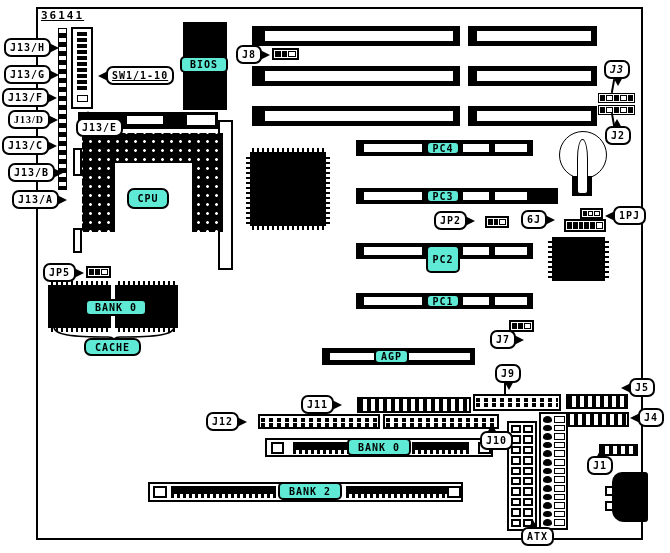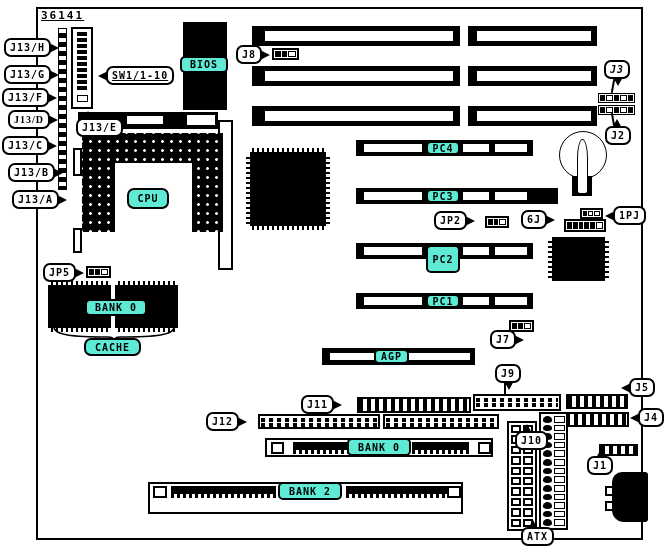--- a/index.html
+++ b/index.html
@@ -292,21 +292,21 @@
   <div class="abs stripes" style="left:357px;top:397px;width:114px;height:16px;"></div>
   <div class="callout t-r" style="left:206px;top:412px;">J12</div>
   <div class="abs hdr2" style="left:258px;top:414px;width:122px;height:15px;">
     <div class="dotrow"></div>
       <div class="dotrow"></div>
   </div>
   <div class="abs hdr2" style="left:383px;top:414px;width:116px;height:15px;">
     <div class="dotrow"></div>
       <div class="dotrow"></div>
   </div>
-  <div class="callout t-u" style="left:515px;top:431px;">J10</div>
+  <div class="callout t-u" style="left:480px;top:431px;">J10</div>
 
   <div class="abs stripes" style="left:566px;top:394px;width:62px;height:15px;"></div>
   <div class="callout t-l" style="left:629px;top:378px;">J5</div>
   <div class="abs stripes" style="left:564px;top:412px;width:65px;height:15px;"></div>
   <div class="callout t-l" style="left:638px;top:408px;">J4</div>
 
   <div class="abs grid20" style="left:507px;top:421px;width:30px;height:110px;">
       <i></i>
       <i></i>
       <i></i>
@@ -364,21 +364,21 @@
   <div class="abs" style="left:605px;top:486px;width:9px;height:10px;border:2px solid #000;background:#fff;"></div>
   <div class="abs" style="left:605px;top:501px;width:9px;height:10px;border:2px solid #000;background:#fff;"></div>
 
   <div class="abs mem" style="left:265px;top:438px;width:228px;height:19px;">
     <span class="endclip" style="left:4px;top:2px;width:13px;height:12px;"></span>
     <span class="memblock" style="left:26px;top:2px;width:57px;height:12px;"></span>
     <span class="memblock" style="left:145px;top:2px;width:57px;height:12px;"></span>
     <span class="endclip" style="left:211px;top:2px;width:13px;height:12px;"></span>
     <span class="lblbox" style="left:80px;top:-2px;width:64px;height:18px;">BANK 0</span>
   </div>
-  <div class="abs mem" style="left:148px;top:482px;width:315px;height:32px;">
+  <div class="abs mem" style="left:148px;top:482px;width:315px;height:20px;">
     <span class="endclip" style="left:3px;top:2px;width:14px;height:12px;"></span>
     <span class="memblock" style="left:21px;top:2px;width:105px;height:12px;"></span>
     <span class="memblock" style="left:196px;top:2px;width:112px;height:12px;"></span>
     <span class="endclip" style="left:297px;top:2px;width:14px;height:12px;"></span>
     <span class="lblbox" style="left:128px;top:-2px;width:64px;height:18px;">BANK 2</span>
   </div>
 
 </div>
 
 </body></html>

